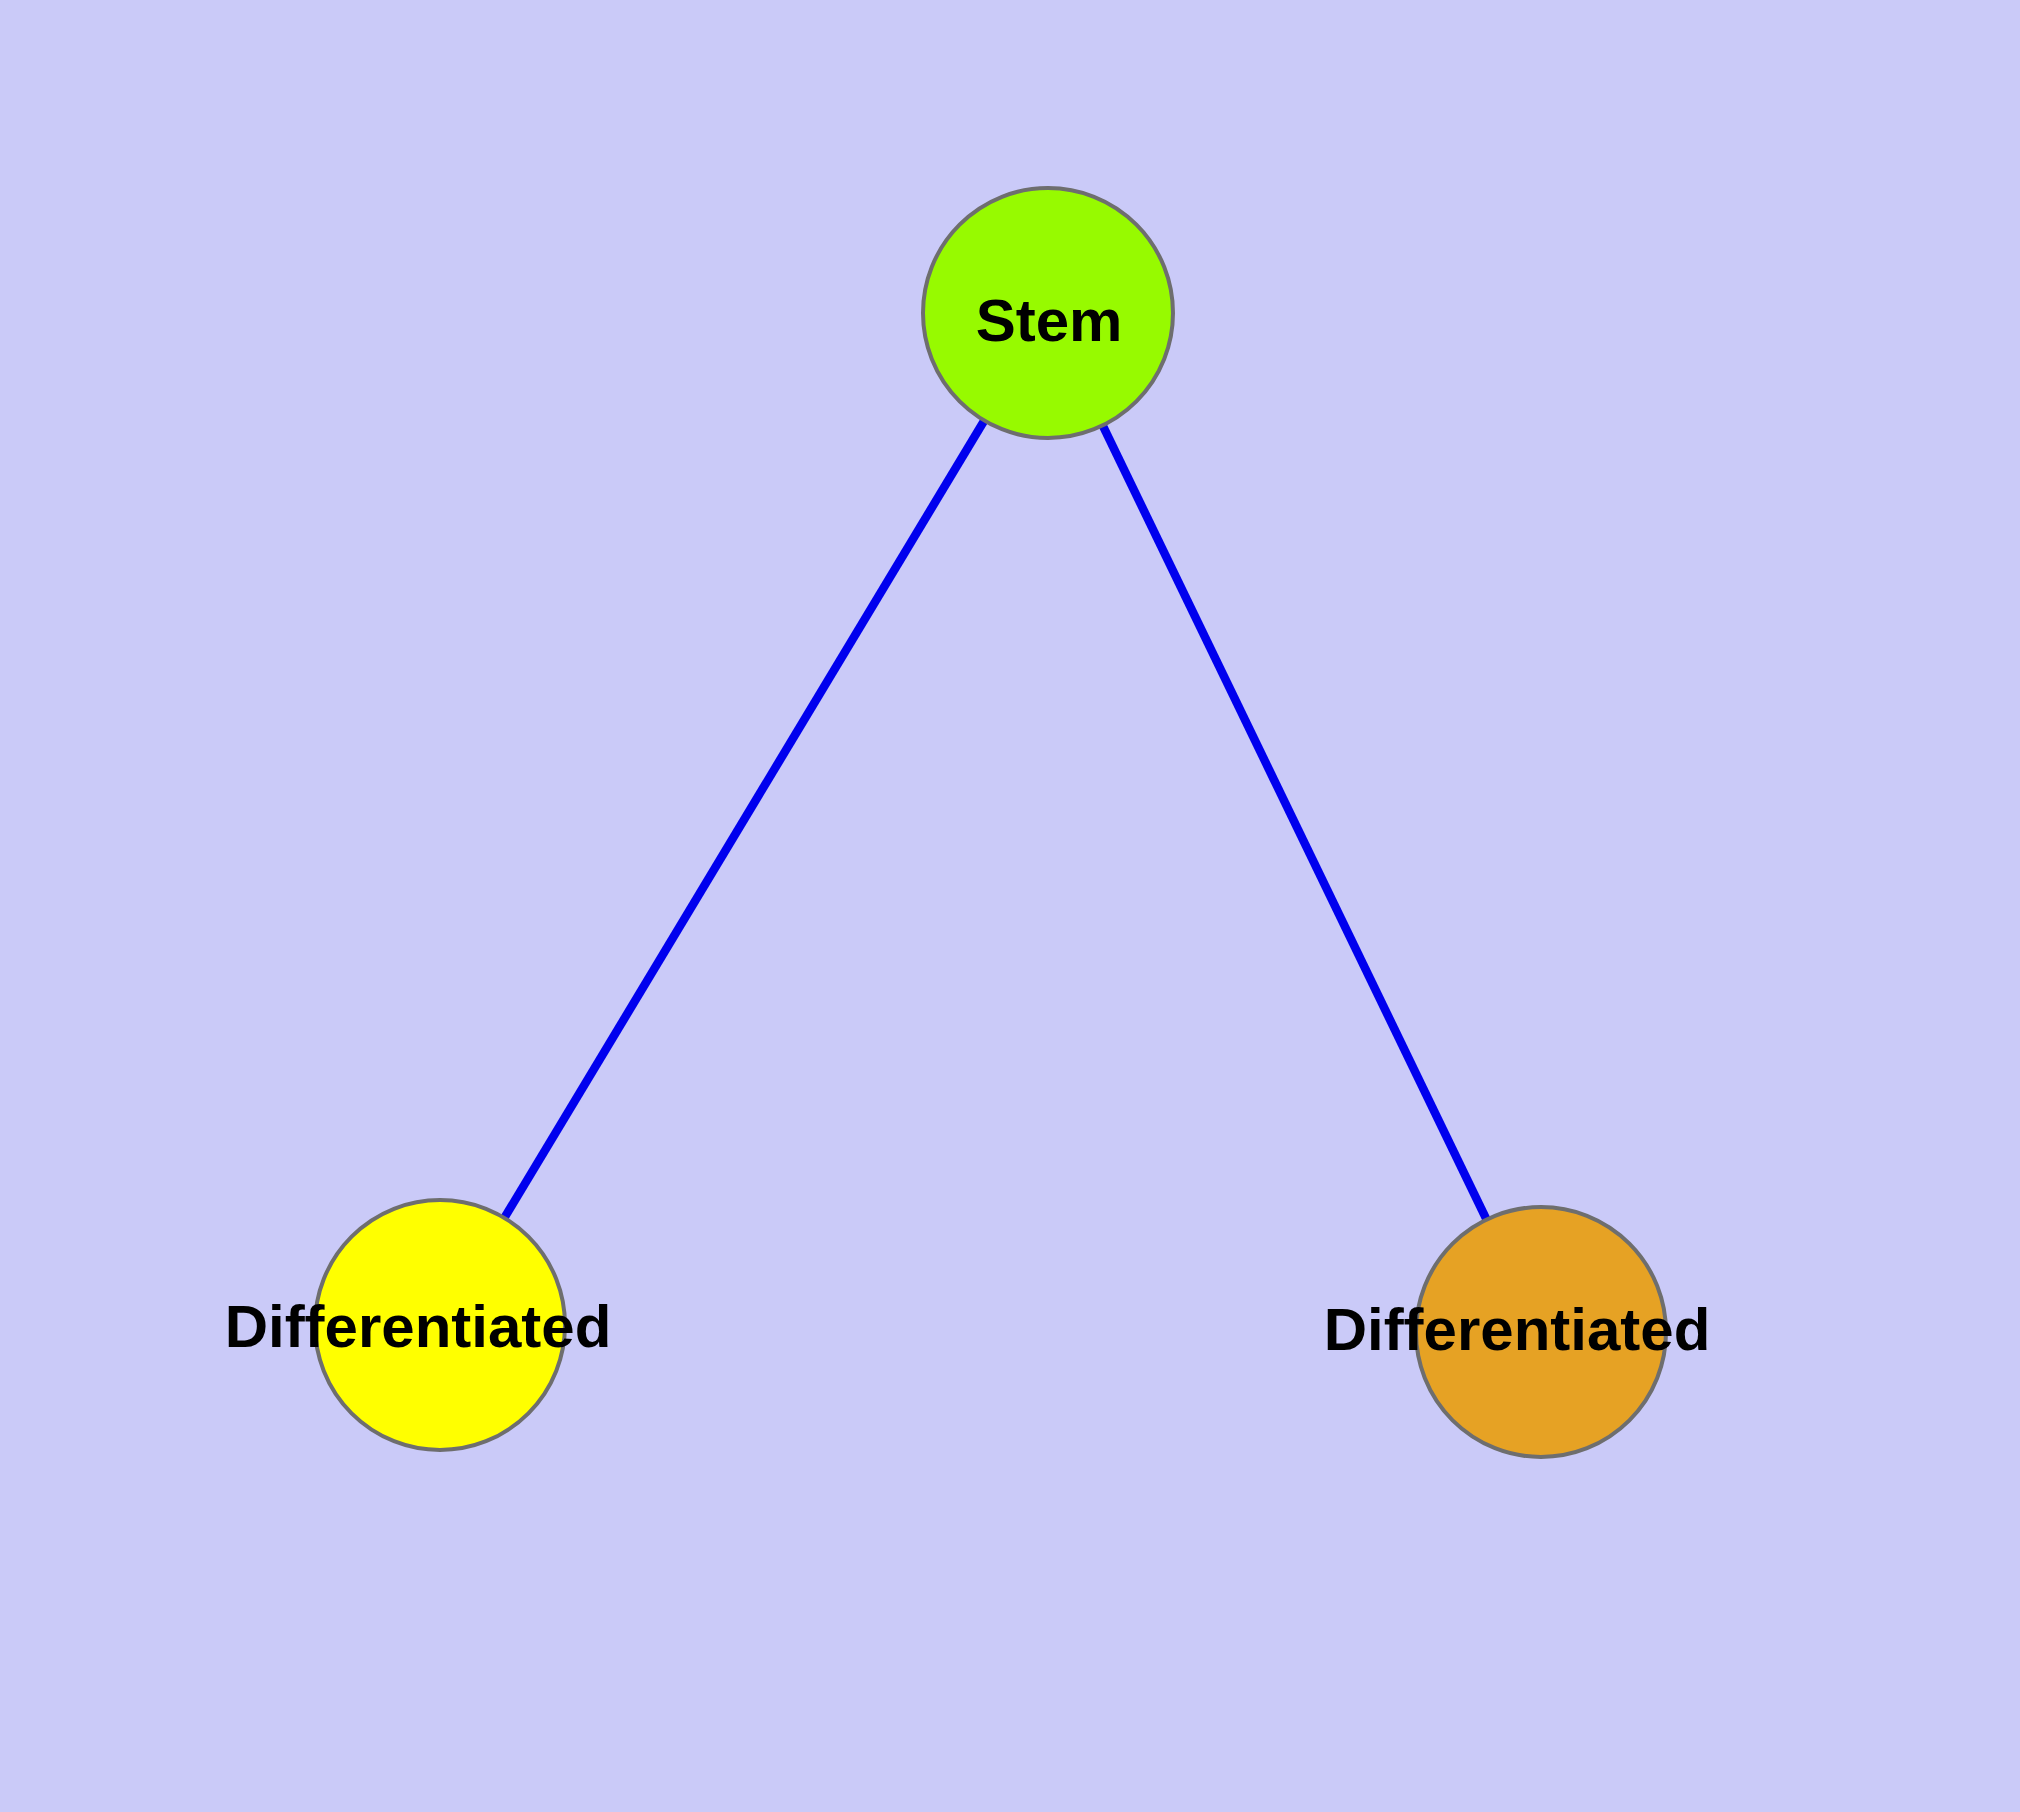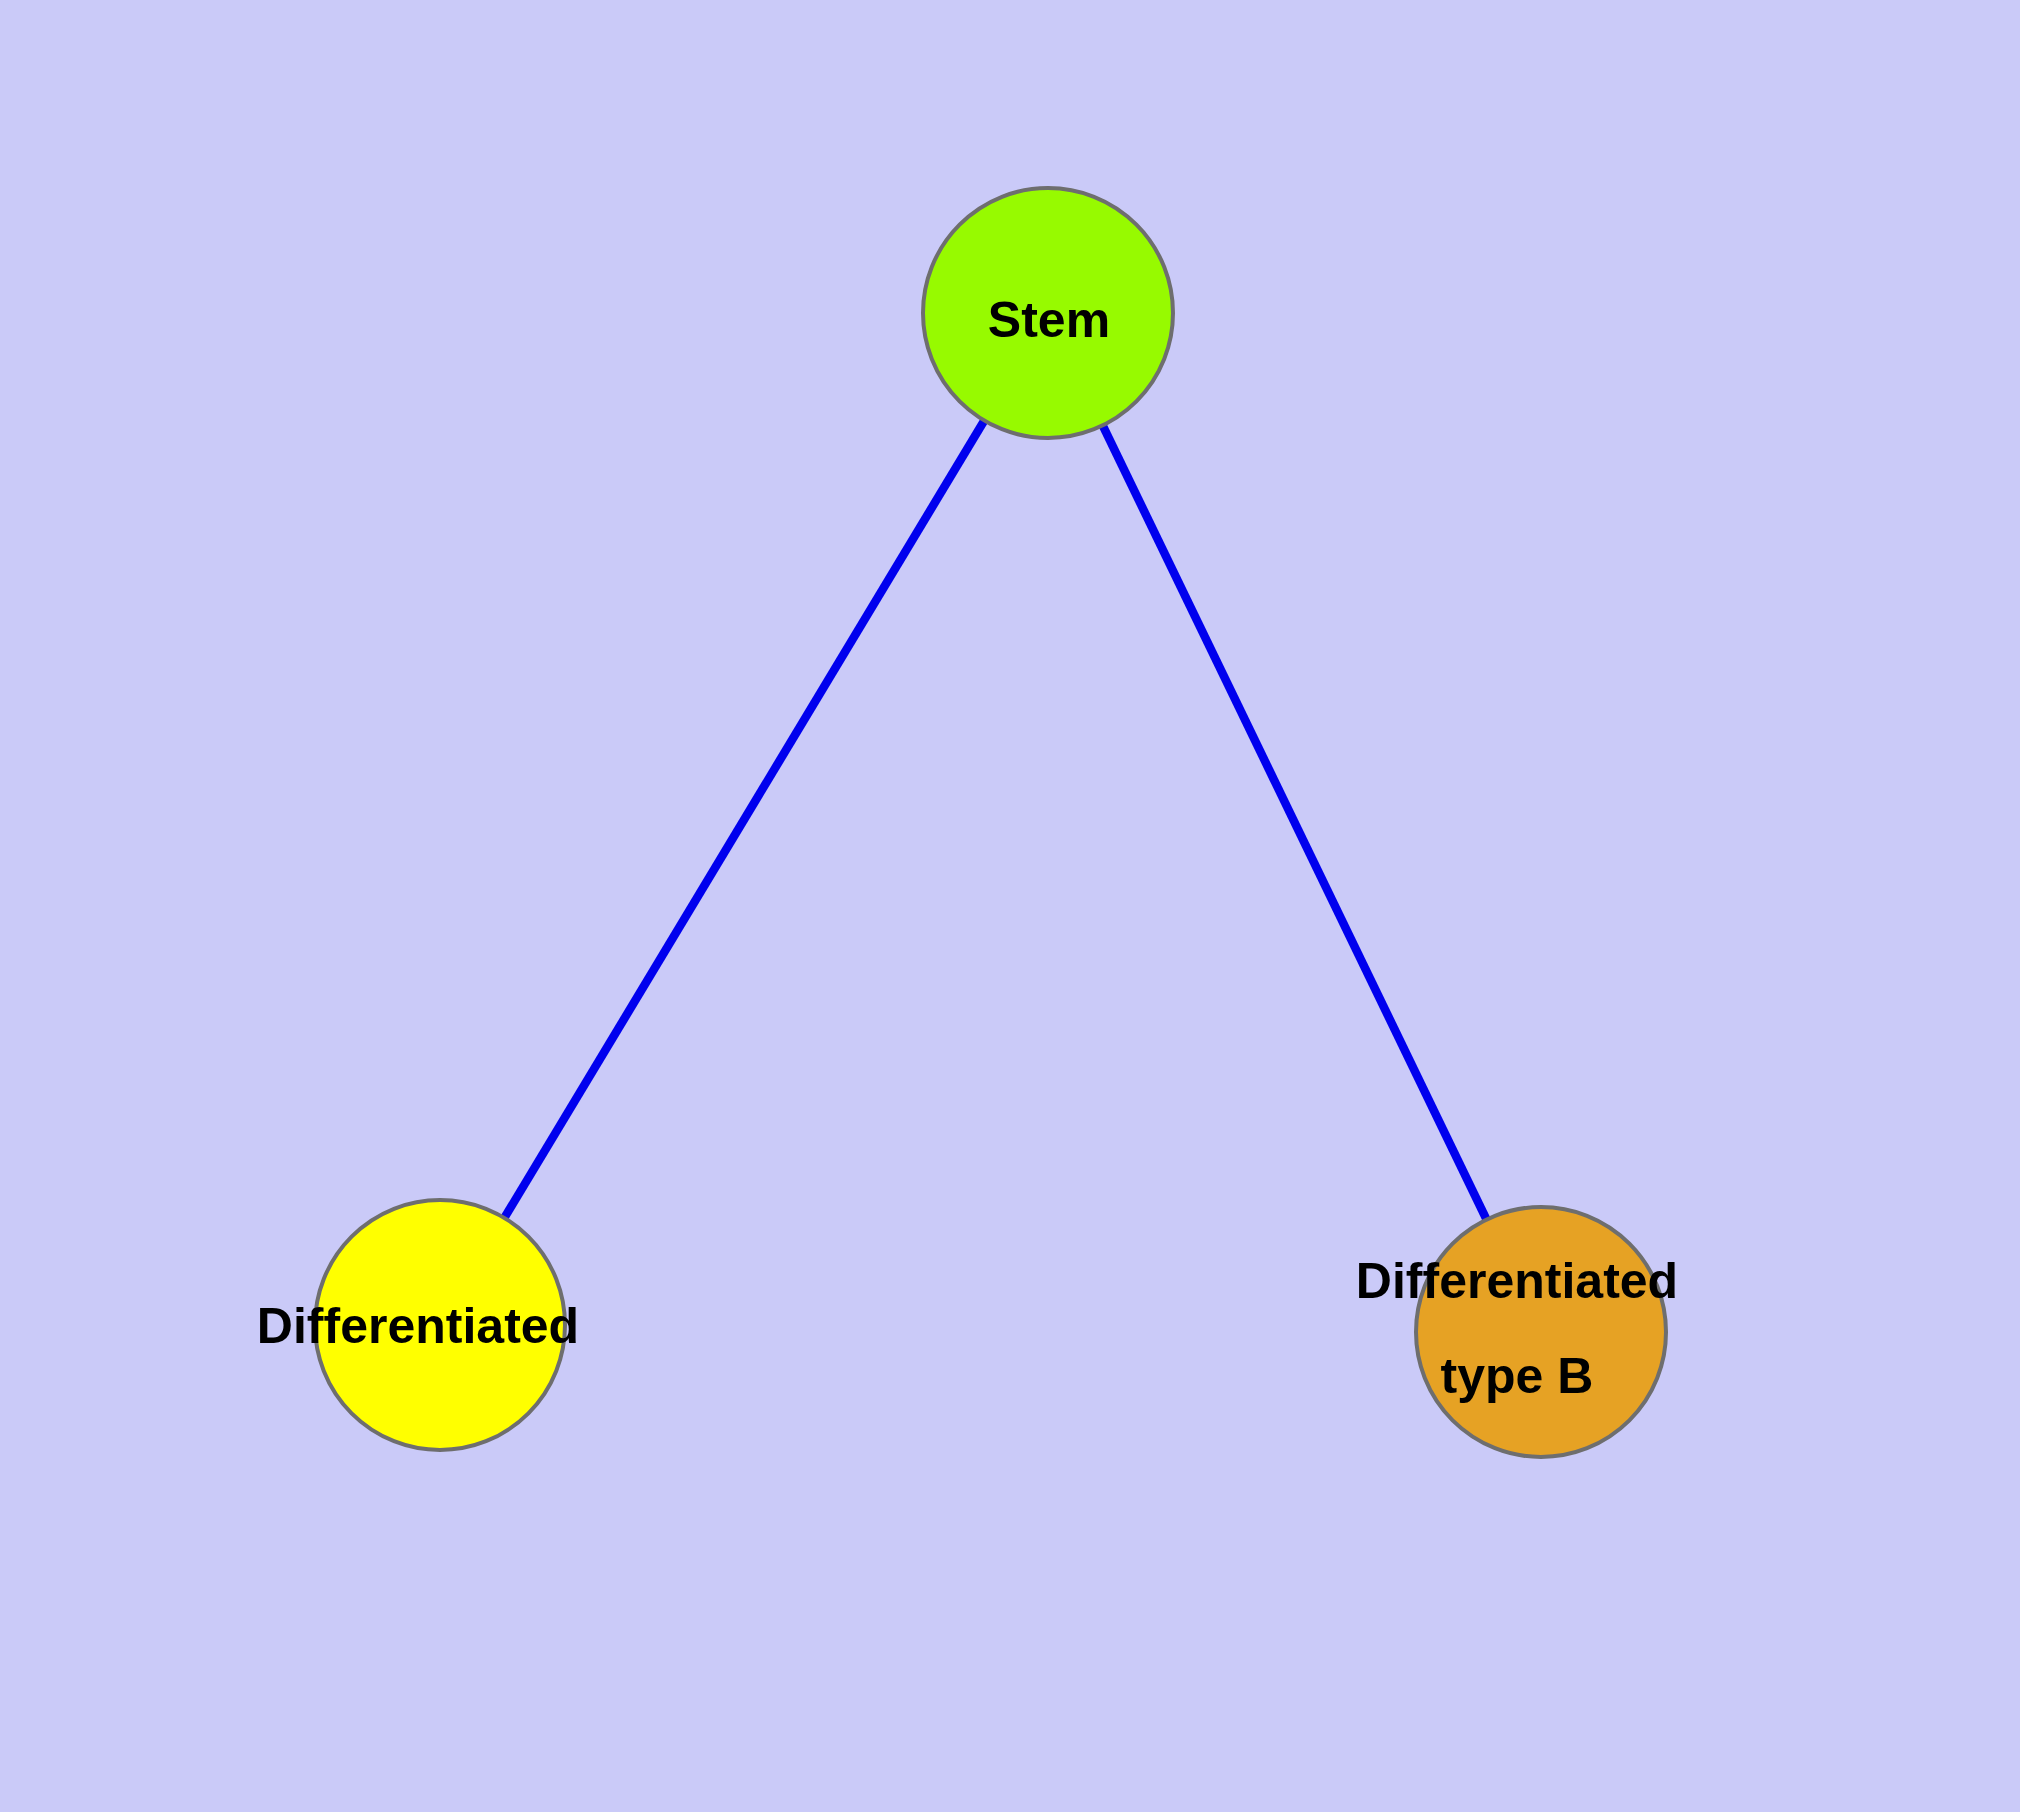--- a/index.html
+++ b/index.html
@@ -34,21 +34,21 @@
   }
   #node-stem-circle   { left: 921px; top: 186px;  }
   #node-type-a-circle { left: 313px;  top: 1198px; }
   #node-type-b-circle { left: 1414px; top: 1205px; }
   .node-label {
     position: absolute;
     transform: translate(-50%, -50%);
     text-align: center;
     color: #000000;
     font-weight: 700;
-    font-size: 50px;
+    font-size: 60px;
     line-height: 95px;
     white-space: nowrap;
   }
   #node-stem-label   { left: 1049px; top: 320px;  }
   #node-type-a-label { left: 418px;  top: 1326px; }
   #node-type-b-label { left: 1517px; top: 1329px; }
   .label-line {
     display: block;
   }
 </style>
@@ -69,17 +69,16 @@
   <div class="node-label" id="node-stem-label" style="color: rgb(0, 0, 0);">
     <span class="label-line">Stem</span>
   </div>
 
   <div class="node-label" id="node-type-a-label" style="color: rgb(0, 0, 0);">
     <span class="label-line">Differentiated</span>
   </div>
 
   <div class="node-label" id="node-type-b-label" style="color: rgb(0, 0, 0);">
     <span class="label-line">Differentiated</span>
-    <span class="label-line">type B</span>
   </div>
 
 </div>
 
 
 </body></html>

